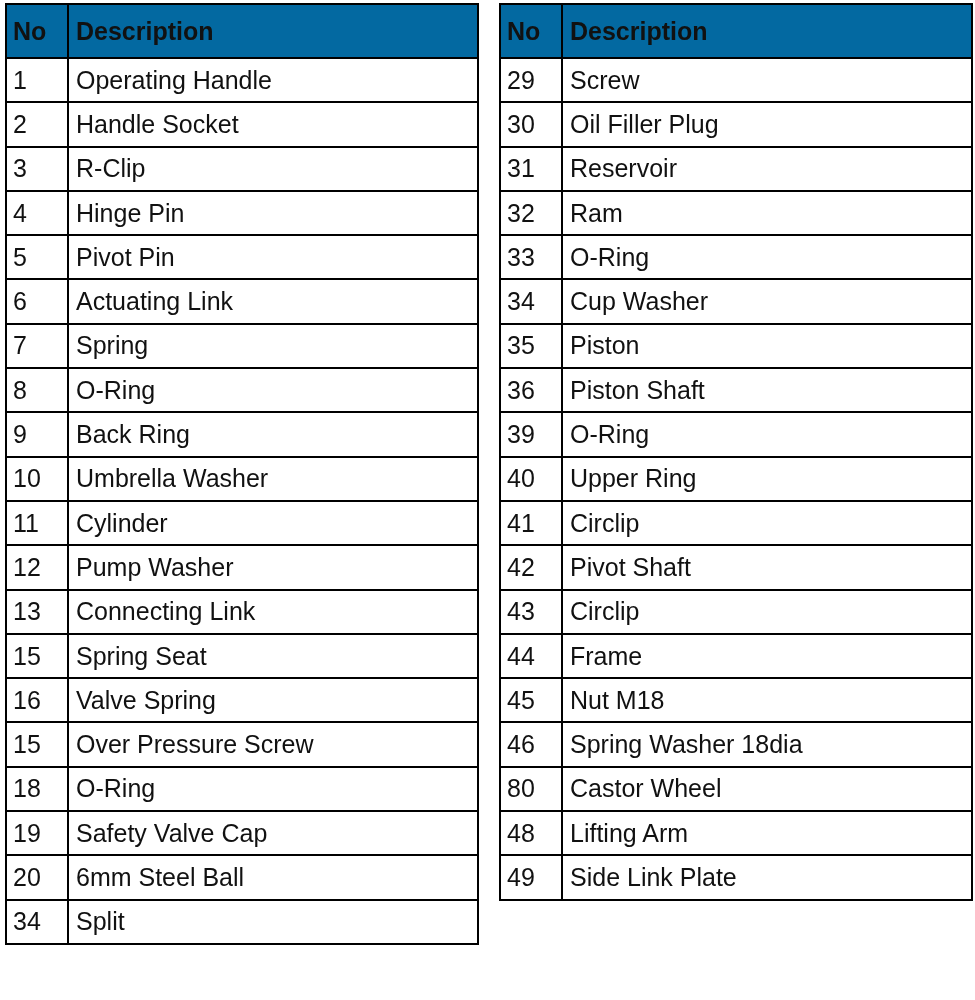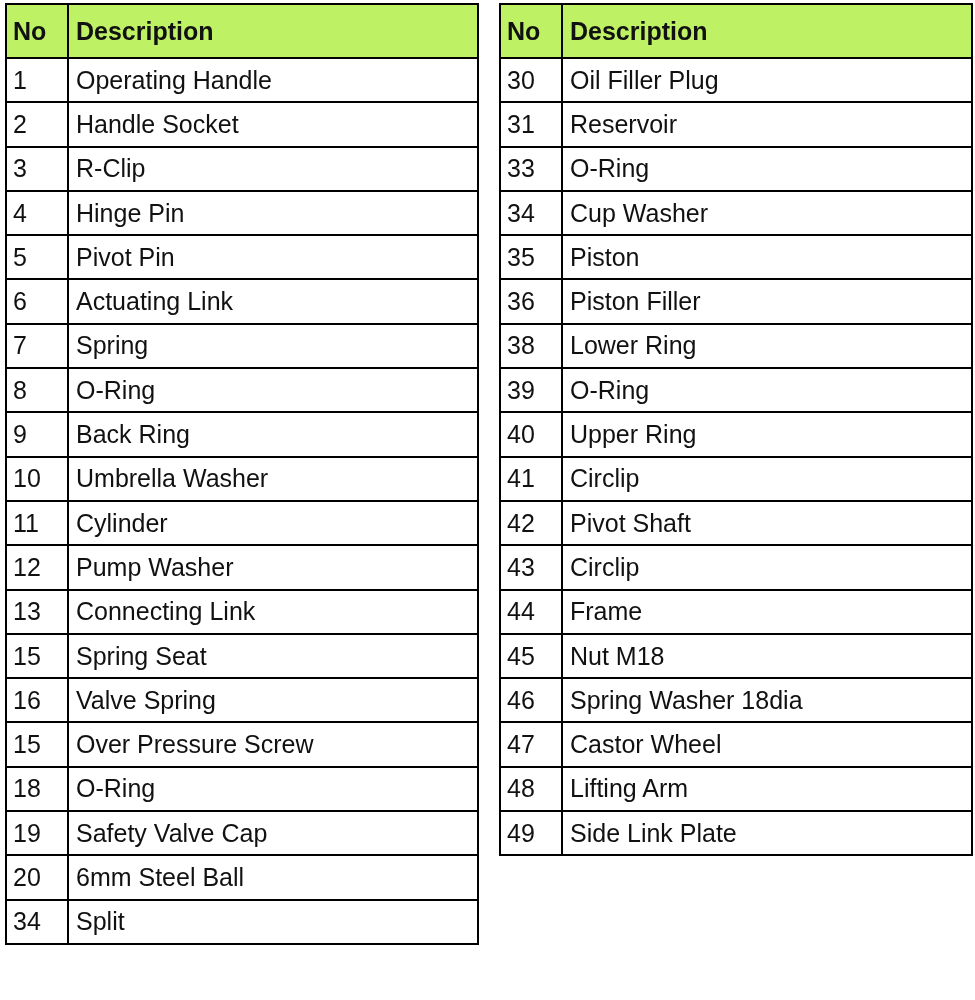--- a/index.html
+++ b/index.html
@@ -3,21 +3,21 @@
   <meta charset="utf-8">
   <style>
     html, body { margin: 0; padding: 0; background: #ffffff; }
     body { width: 975px; height: 1000px; position: relative; overflow: hidden;
            font-family: "Liberation Sans", "DejaVu Sans", sans-serif; color: #111; }
     .tbl { position: absolute; top: 3px; border-collapse: collapse; table-layout: fixed; }
     .tbl.left { left: 5px; width: 474px; }
     .tbl.right { left: 499px; width: 474px; }
     .tbl td, .tbl th { border: 2.5px solid #000; padding: 0 0 0 6px; text-align: left;
                        vertical-align: middle; white-space: nowrap; overflow: hidden; }
-    .tbl th { background: #bef264; height: 52px; font-weight: bold; font-size: 25px; }
+    .tbl th { background: #0369a1; height: 52px; font-weight: bold; font-size: 25px; }
     .tbl td { height: 42.3px; font-size: 25px; font-weight: normal; }
     .col-no { width: 54px; }
     .tbl td.desc, .tbl th.desc { padding-left: 7px; }
   </style>
 </head>
 <body>
 
 <table class="tbl left">
   <thead>
     <tr>
@@ -111,46 +111,50 @@
 
 <table class="tbl right">
   <thead>
     <tr>
       <th class="col-no">No</th>
       <th class="desc">Description</th>
     </tr>
   </thead>
   <tbody>
       <tr>
+        <td>29</td>
+        <td class="desc">Screw</td>
+      </tr>
+      <tr>
         <td>30</td>
         <td class="desc">Oil Filler Plug</td>
       </tr>
       <tr>
         <td>31</td>
         <td class="desc">Reservoir</td>
+      </tr>
+      <tr>
+        <td>32</td>
+        <td class="desc">Ram</td>
       </tr>
       <tr>
         <td>33</td>
         <td class="desc">O-Ring</td>
       </tr>
       <tr>
         <td>34</td>
         <td class="desc">Cup Washer</td>
       </tr>
       <tr>
         <td>35</td>
         <td class="desc">Piston</td>
       </tr>
       <tr>
         <td>36</td>
-        <td class="desc">Piston Filler</td>
-      </tr>
-      <tr>
-        <td>38</td>
-        <td class="desc">Lower Ring</td>
+        <td class="desc">Piston Shaft</td>
       </tr>
       <tr>
         <td>39</td>
         <td class="desc">O-Ring</td>
       </tr>
       <tr>
         <td>40</td>
         <td class="desc">Upper Ring</td>
       </tr>
       <tr>
@@ -171,21 +175,21 @@
       </tr>
       <tr>
         <td>45</td>
         <td class="desc">Nut M18</td>
       </tr>
       <tr>
         <td>46</td>
         <td class="desc">Spring Washer 18dia</td>
       </tr>
       <tr>
-        <td>47</td>
+        <td>80</td>
         <td class="desc">Castor Wheel</td>
       </tr>
       <tr>
         <td>48</td>
         <td class="desc">Lifting Arm</td>
       </tr>
       <tr>
         <td>49</td>
         <td class="desc">Side Link Plate</td>
       </tr>

